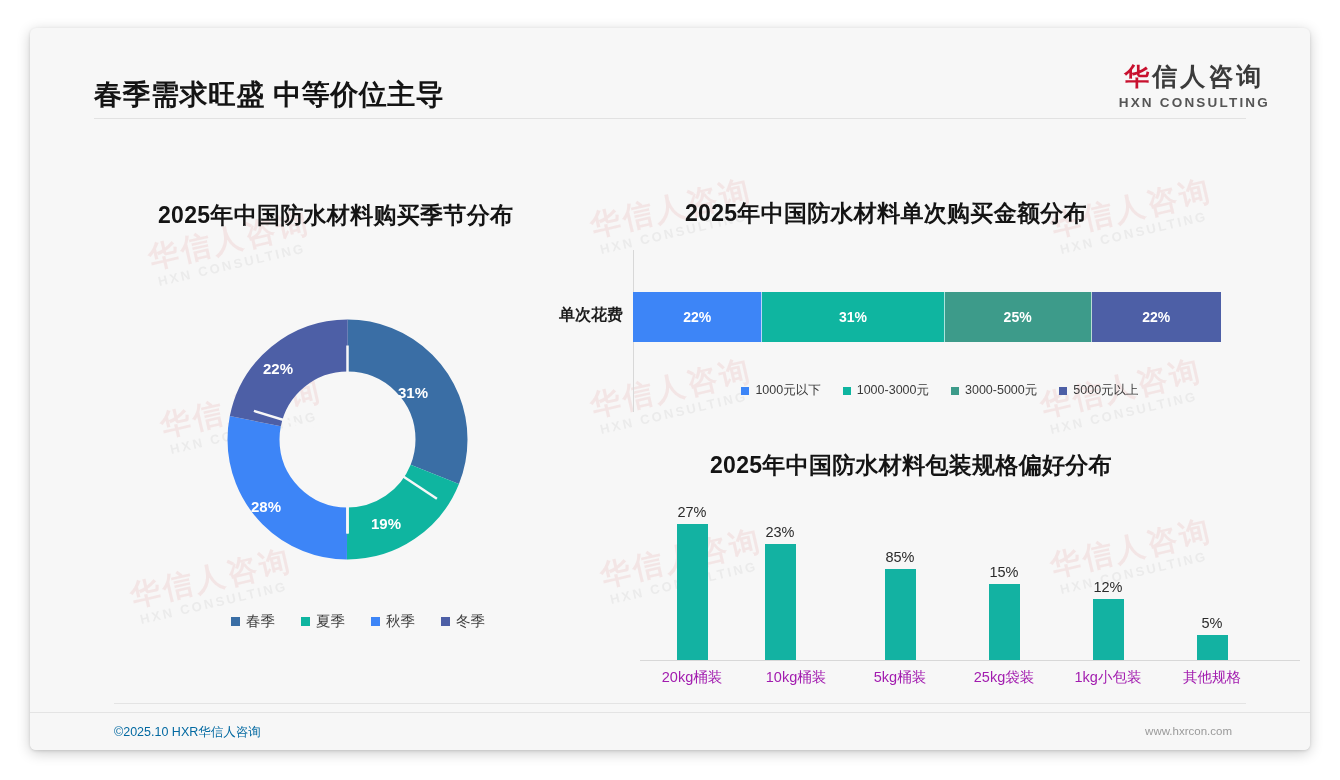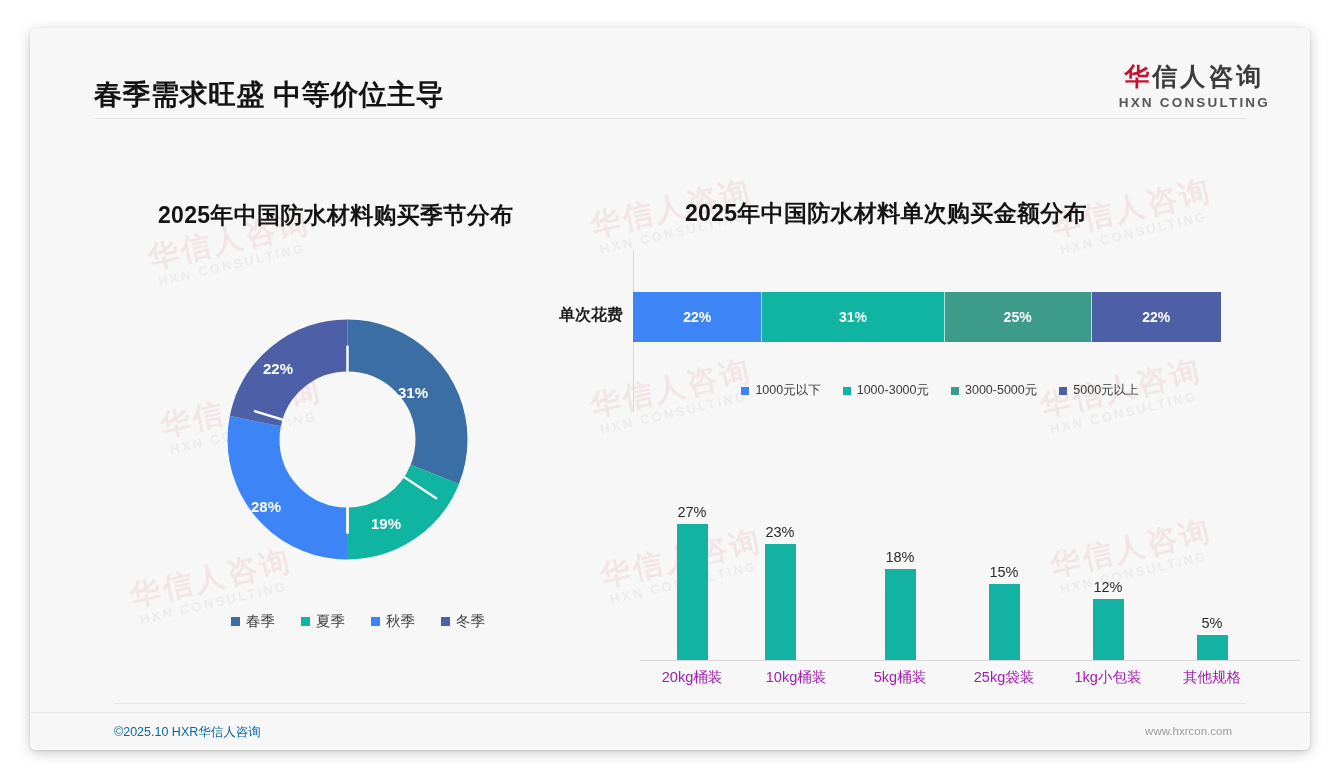--- a/index.html
+++ b/index.html
@@ -276,32 +276,33 @@
         <span>3000-5000元</span>
       </span>
       <span class="legend-item">
         <span class="legend-swatch" style="background:#4d5fa6"></span>
         <span>5000元以上</span>
       </span>
     </div>
   </div>
 
   <div id="col-panel">
+    <div class="chart-title" id="col-title">2025年中国防水材料包装规格偏好分布</div>
 
     <div id="col-plot">
       <div class="col-group" style="left:0px;">
         <span class="col-value">27%</span>
         <span class="col-bar" style="height:136px;"></span>
       </div>
       <div class="col-group" style="left:88px;justify-content:flex-end;">
         <span class="col-value">23%</span>
         <span class="col-bar" style="height:116px;"></span>
       </div>
       <div class="col-group" style="left:208px;">
-        <span class="col-value">18%</span>
+        <span class="col-value">85%</span>
         <span class="col-bar" style="height:91px;"></span>
       </div>
       <div class="col-group" style="left:312px;">
         <span class="col-value">15%</span>
         <span class="col-bar" style="height:76px;"></span>
       </div>
       <div class="col-group" style="left:416px;">
         <span class="col-value">12%</span>
         <span class="col-bar" style="height:61px;"></span>
       </div>

